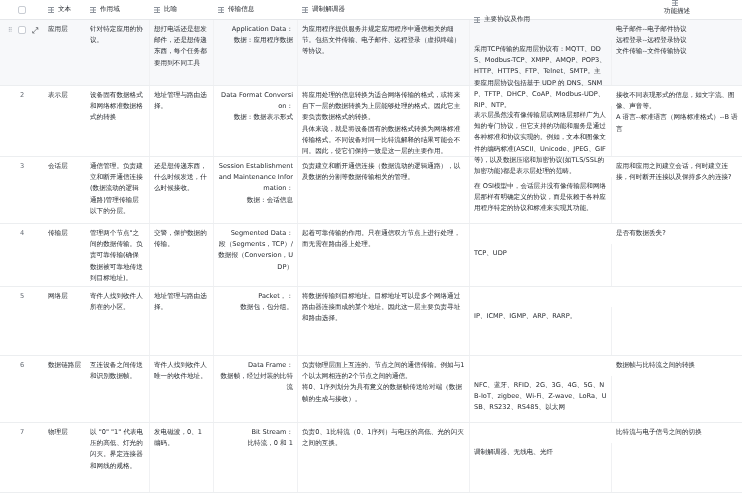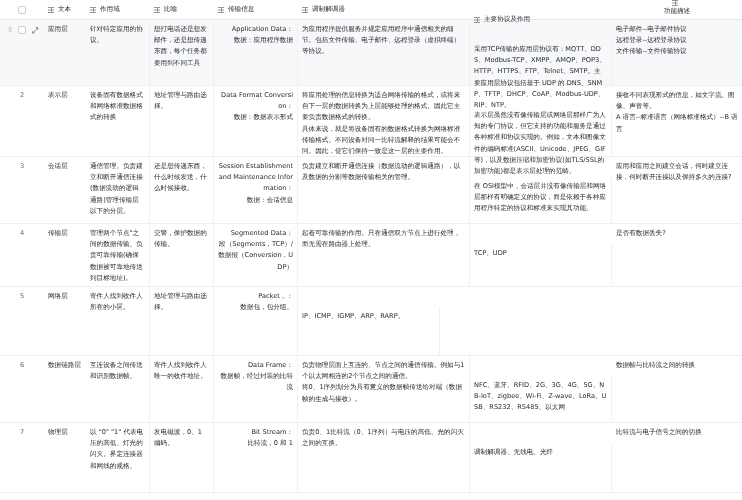--- a/index.html
+++ b/index.html
@@ -111,20 +111,21 @@
 
   <div class="row" style="height:69px">
     <div class="cell c-sel">
       <span class="idx">5</span>
     </div>
     <div class="cell c-txt">网络层</div>
     <div class="cell c-met">寄件人找到收件人所在的小区。</div>
     <div class="cell c-dom">地址管理与路由选择。</div>
     <div class="cell c-inf">Packet，：
 数据包，包分组。</div>
+    <div class="cell c-des">将数据传输到目标地址。目标地址可以是多个网络通过路由器连接而成的某个地址。因此这一层主要负责寻址和路由选择。</div>
     <div class="cell c-pro">IP、ICMP、IGMP、ARP、RARP。</div>
   </div>
 
   <div class="row" style="height:67px">
     <div class="cell c-sel">
       <span class="idx">6</span>
     </div>
     <div class="cell c-txt">数据链路层</div>
     <div class="cell c-dom">互连设备之间传送和识别数据帧。</div>
     <div class="cell c-met">寄件人找到收件人唯一的收件地址。</div>

